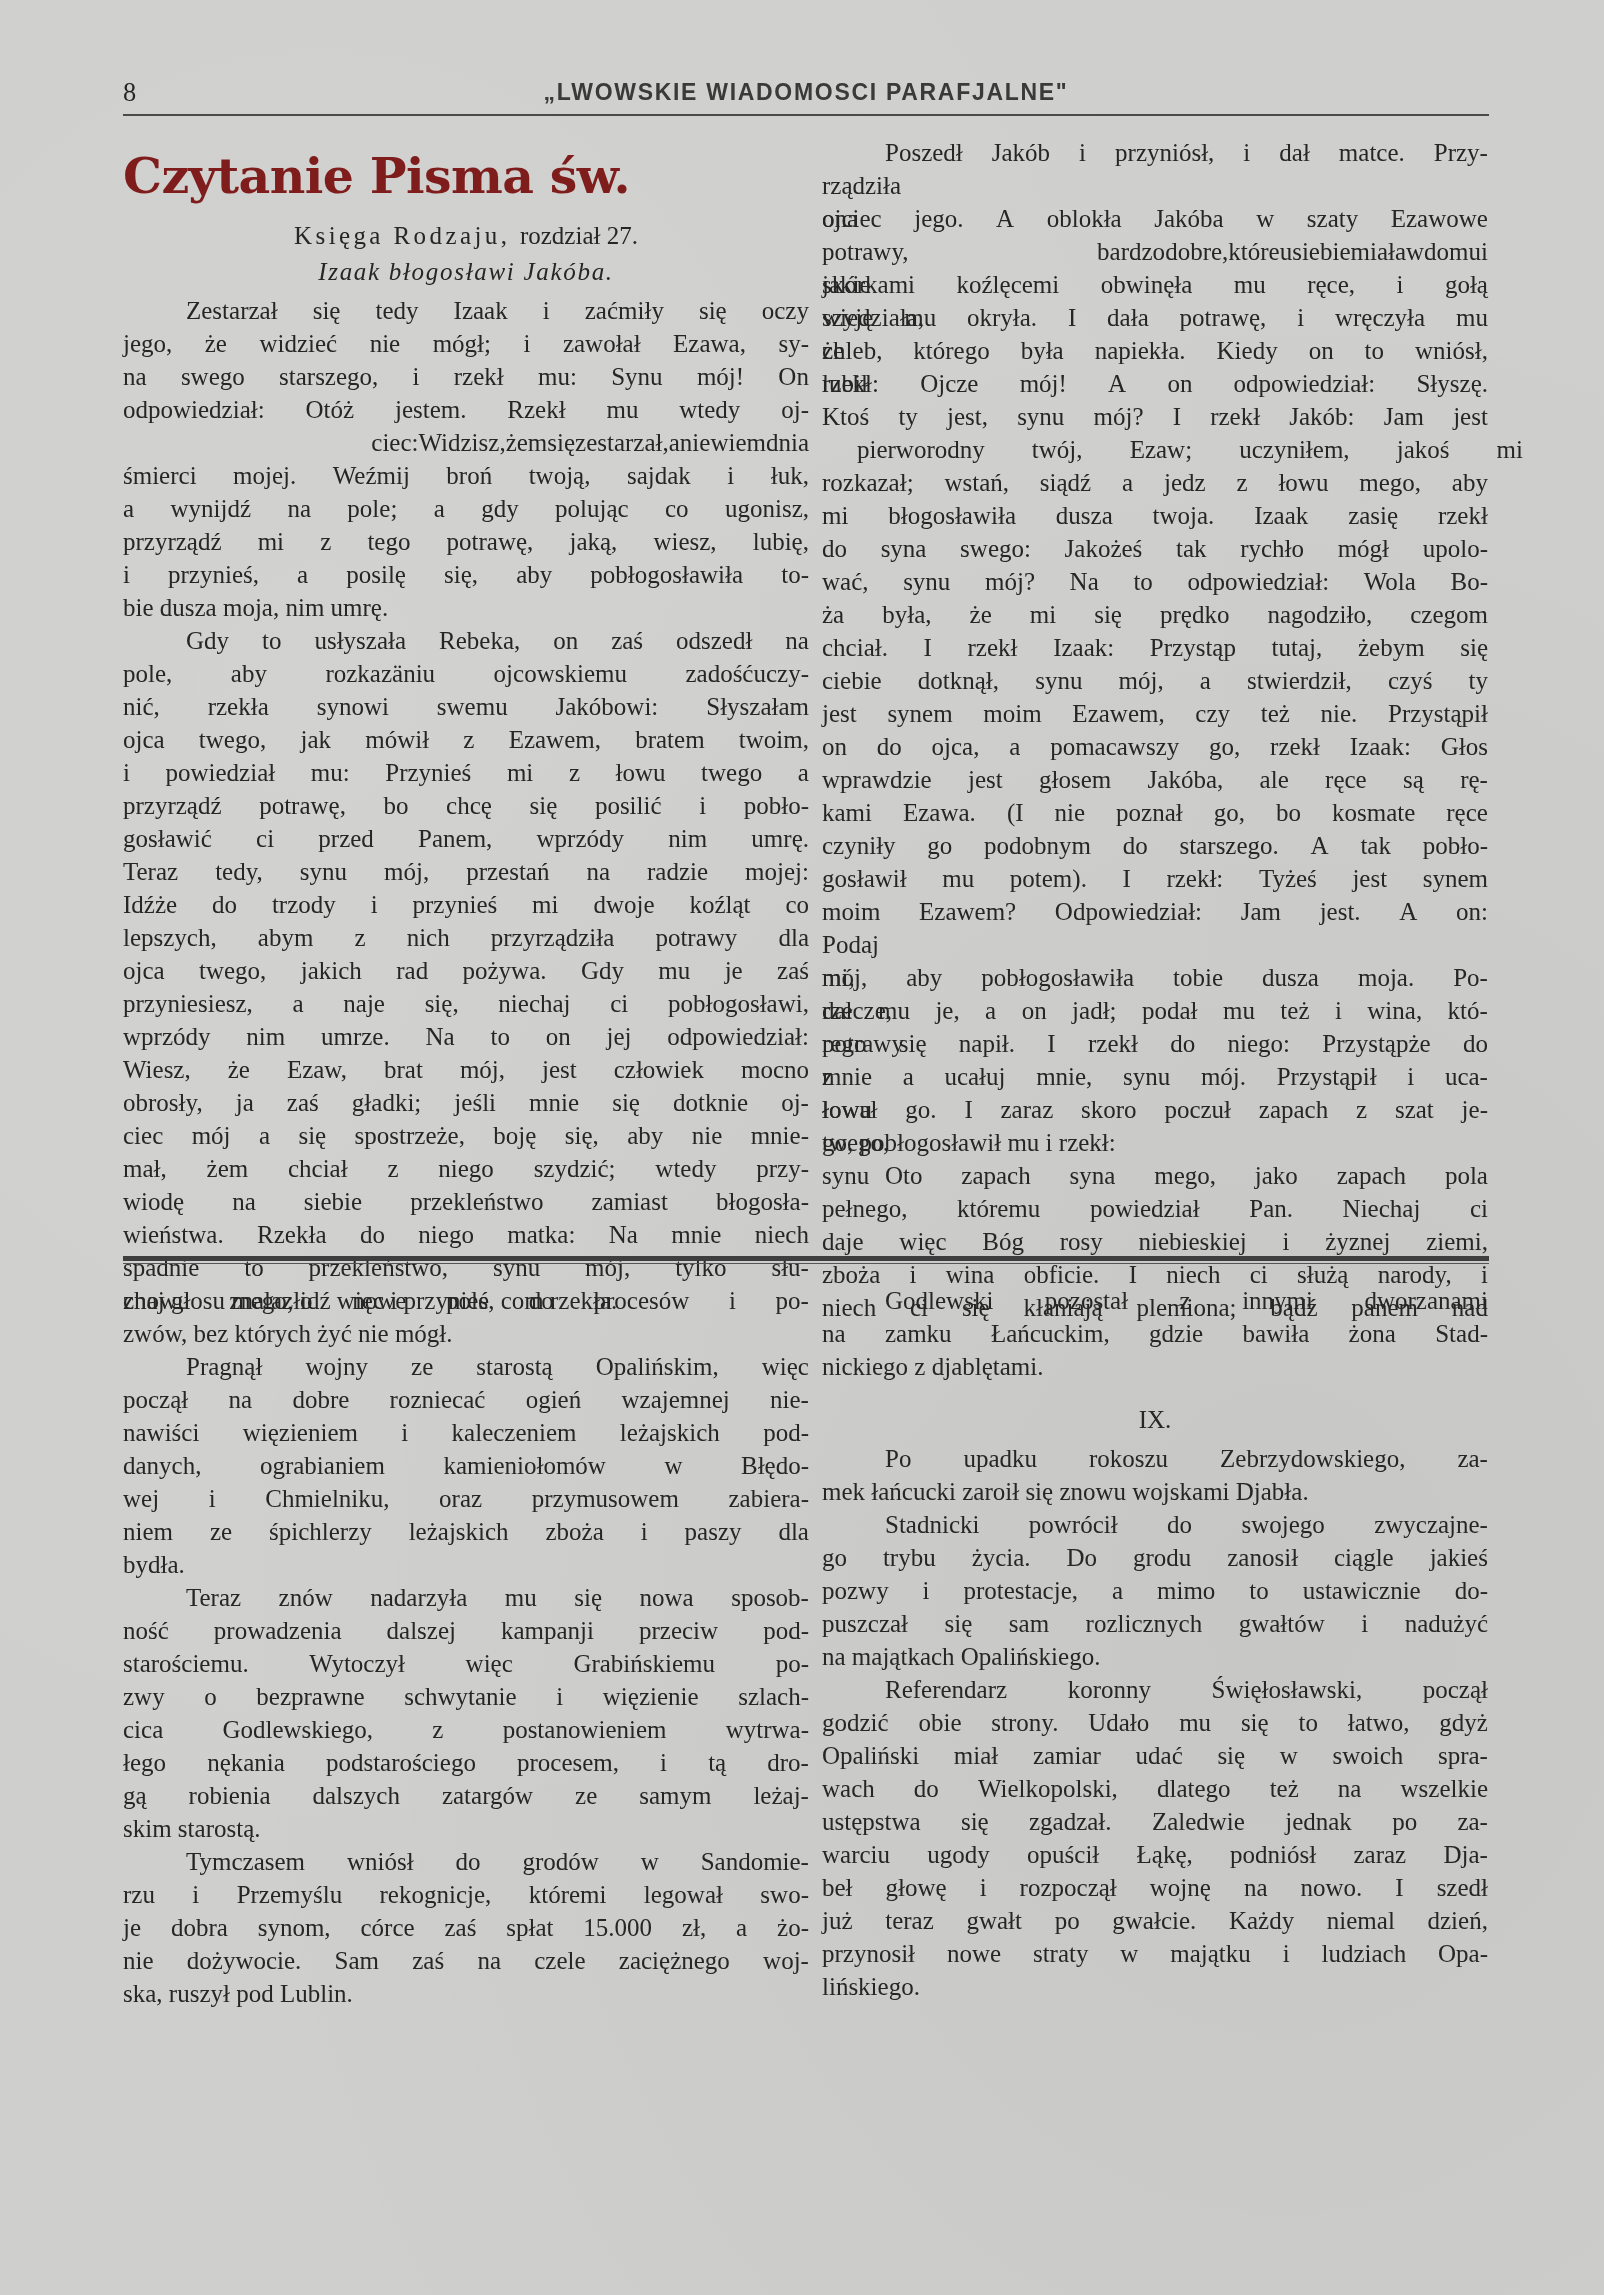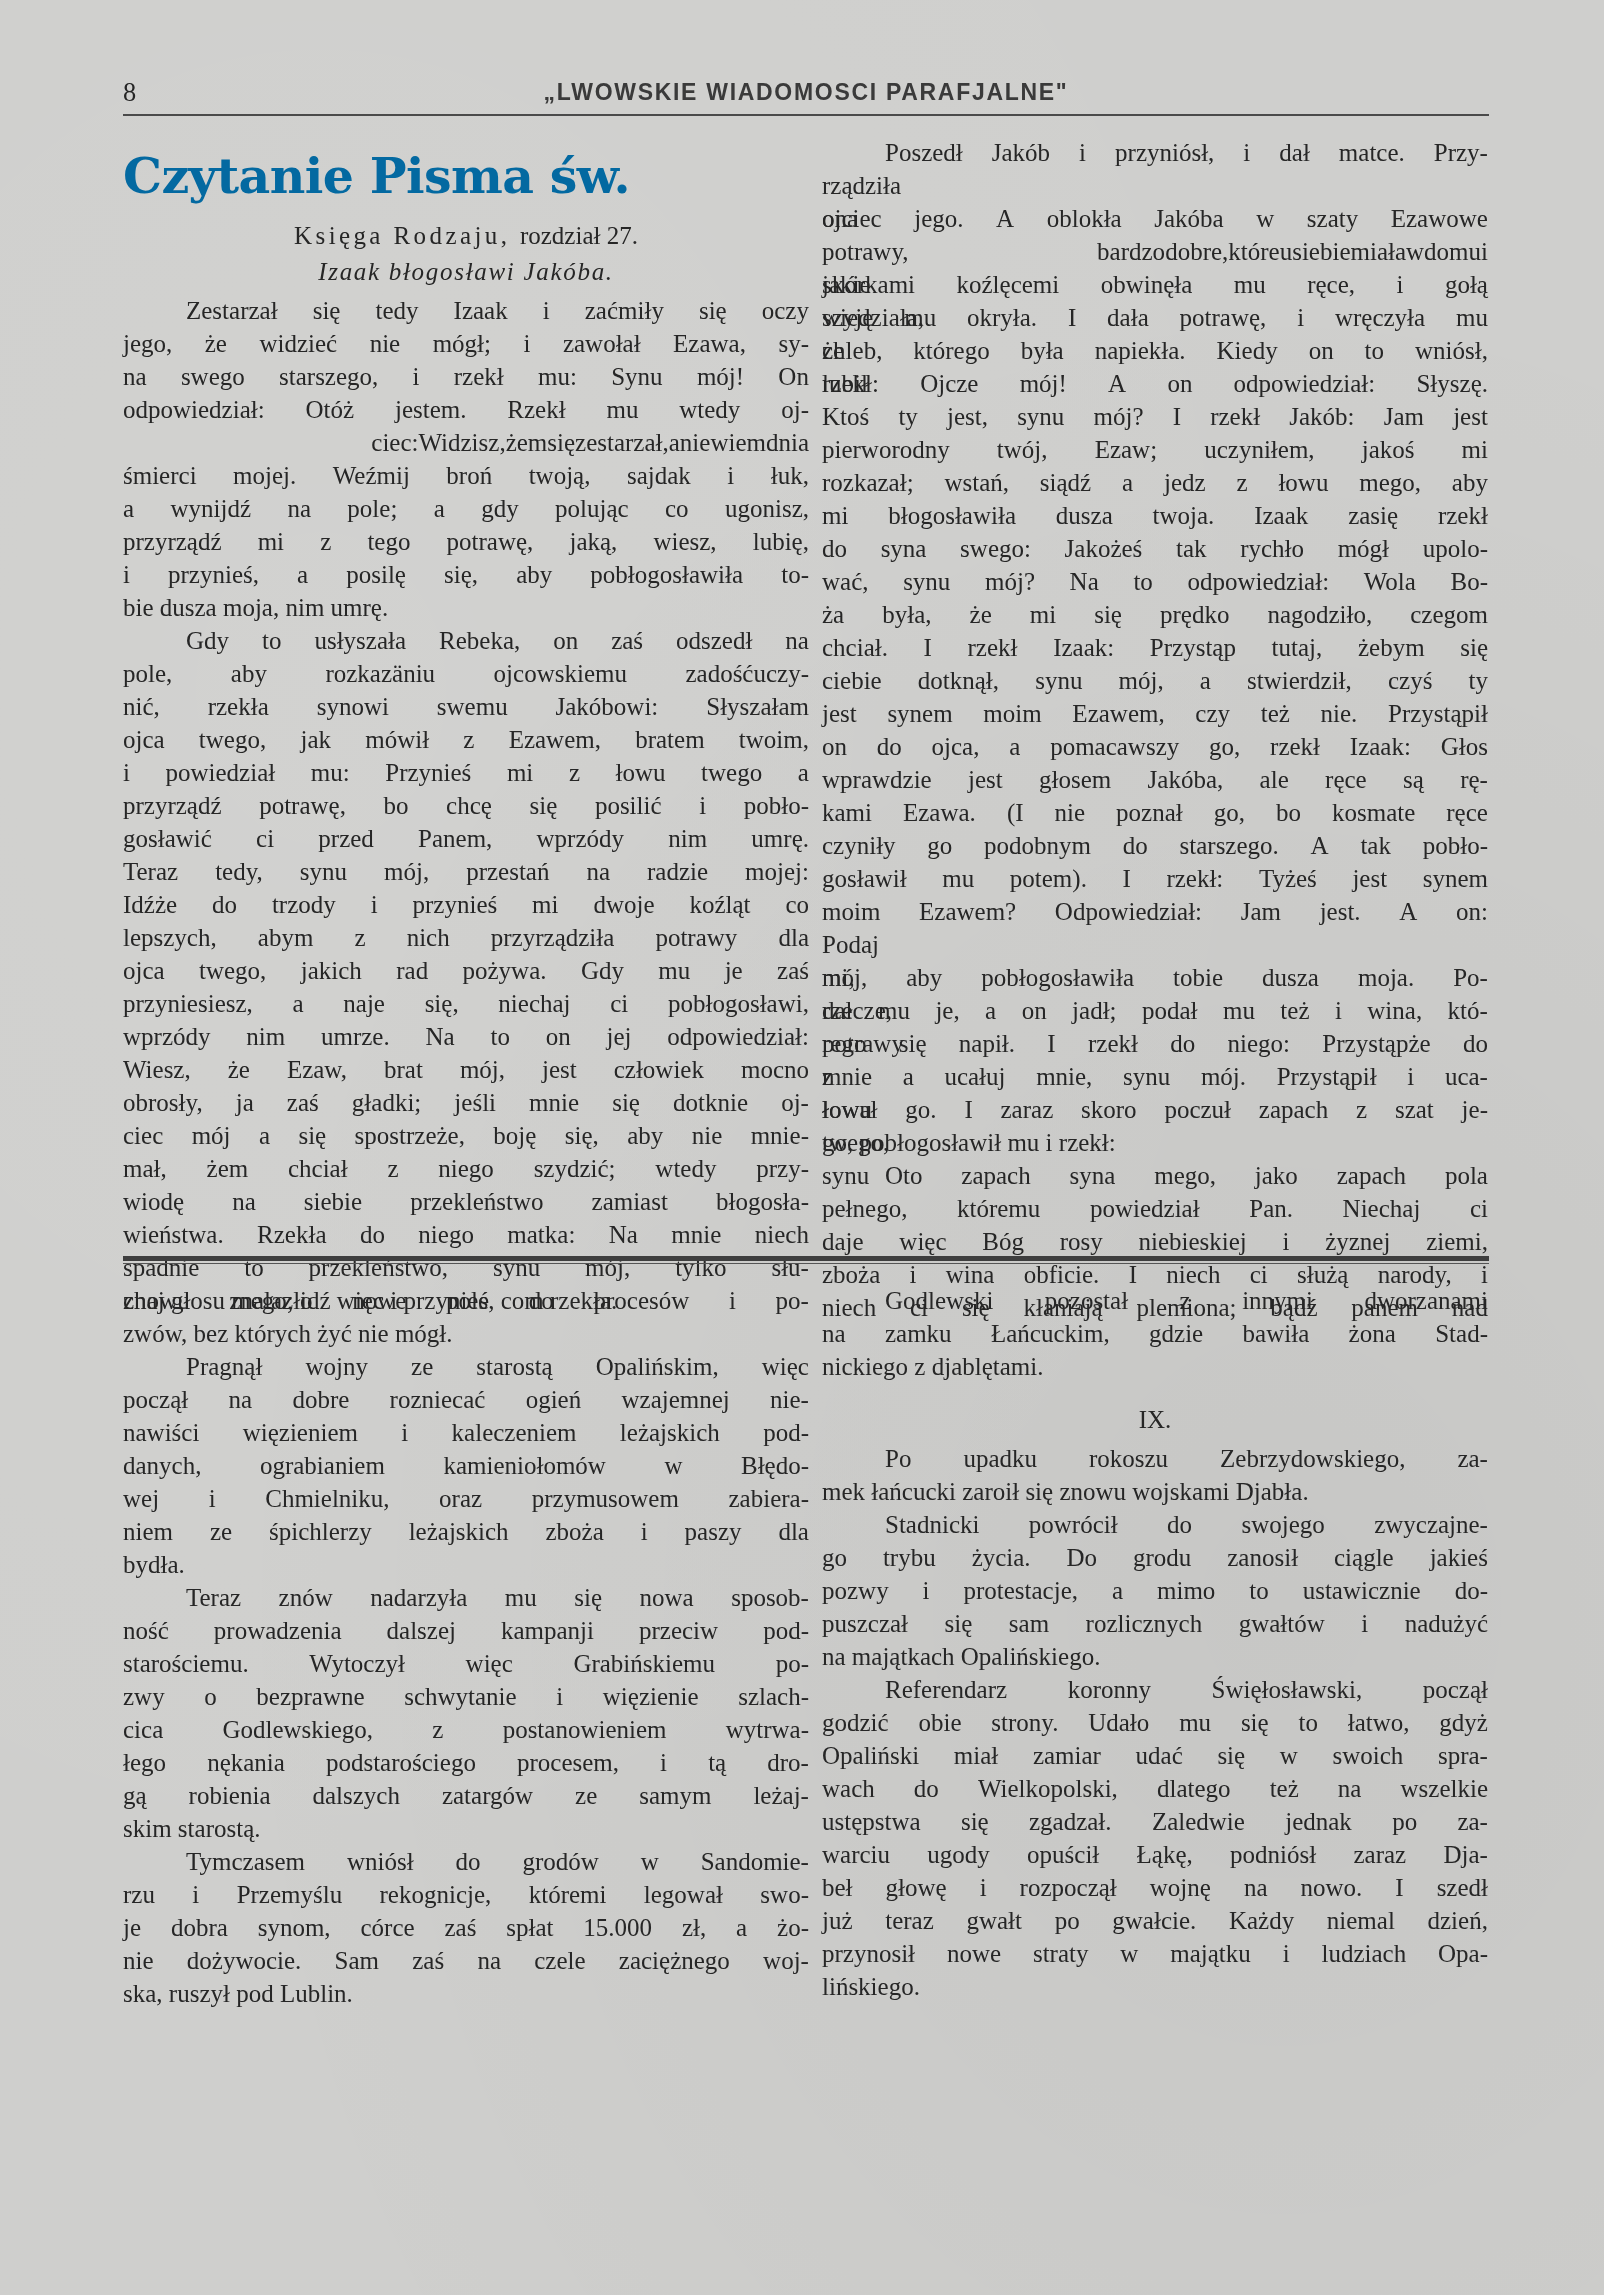--- a/index.html
+++ b/index.html
@@ -45,21 +45,21 @@
     font-size: 25px; line-height: 33px;
   }
   .col-top-left  { left: 123px;  top: 145px;  width: 686px; }
   .col-top-right { left: 822px; top: 136px;  width: 666px; }
   .col-bot-left  { left: 123px;  top: 1284px; width: 686px; }
   .col-bot-right { left: 822px; top: 1284px; width: 666px; }
 
   .article-title {
     font-family: "DejaVu Serif", "Liberation Serif", serif;
     font-weight: bold; font-size: 49px; line-height: 63px;
-    margin: 0 0 10.3px 0; color: #0369a1; letter-spacing: -0.6px;
+    margin: 0 0 10.3px 0; color: #7f1d1d; letter-spacing: -0.6px;
   }
   .book-ref {
     text-align: center; letter-spacing: 3.4px; margin: 0; line-height: 36px;
   }
   .book-ref .plain { letter-spacing: 0; }
   .reading-subtitle {
     text-align: center; font-style: italic; letter-spacing: 1.7px; margin: 0 0 3.4px 0; line-height: 36px;
   }
   .line {
     display: block; text-align: justify; text-align-last: justify;
@@ -475,21 +475,21 @@
           <span class="t">ty</span> 
           <span class="t">jest,</span> 
           <span class="t">synu</span> 
           <span class="t">mój?</span> 
           <span class="t">I</span> 
           <span class="t">rzekł</span> 
           <span class="t">Jakób:</span> 
           <span class="t">Jam</span> 
           <span class="t">jest</span>
         </span>
-        <span class="line" style="display: flex; justify-content: space-between; width: 666px;">
+        <span class="line" style="display: flex; justify-content: space-between; width: 666px; margin-left: 35px;">
           <span class="t">pierworodny</span> 
           <span class="t">twój,</span> 
           <span class="t">Ezaw;</span> 
           <span class="t">uczyniłem,</span> 
           <span class="t">jakoś</span> 
           <span class="t">mi</span>
         </span>
         <span class="line" style="display: flex; justify-content: space-between; width: 666px;">
           <span class="t">rozkazał;</span> 
           <span class="t">wstań,</span> 

